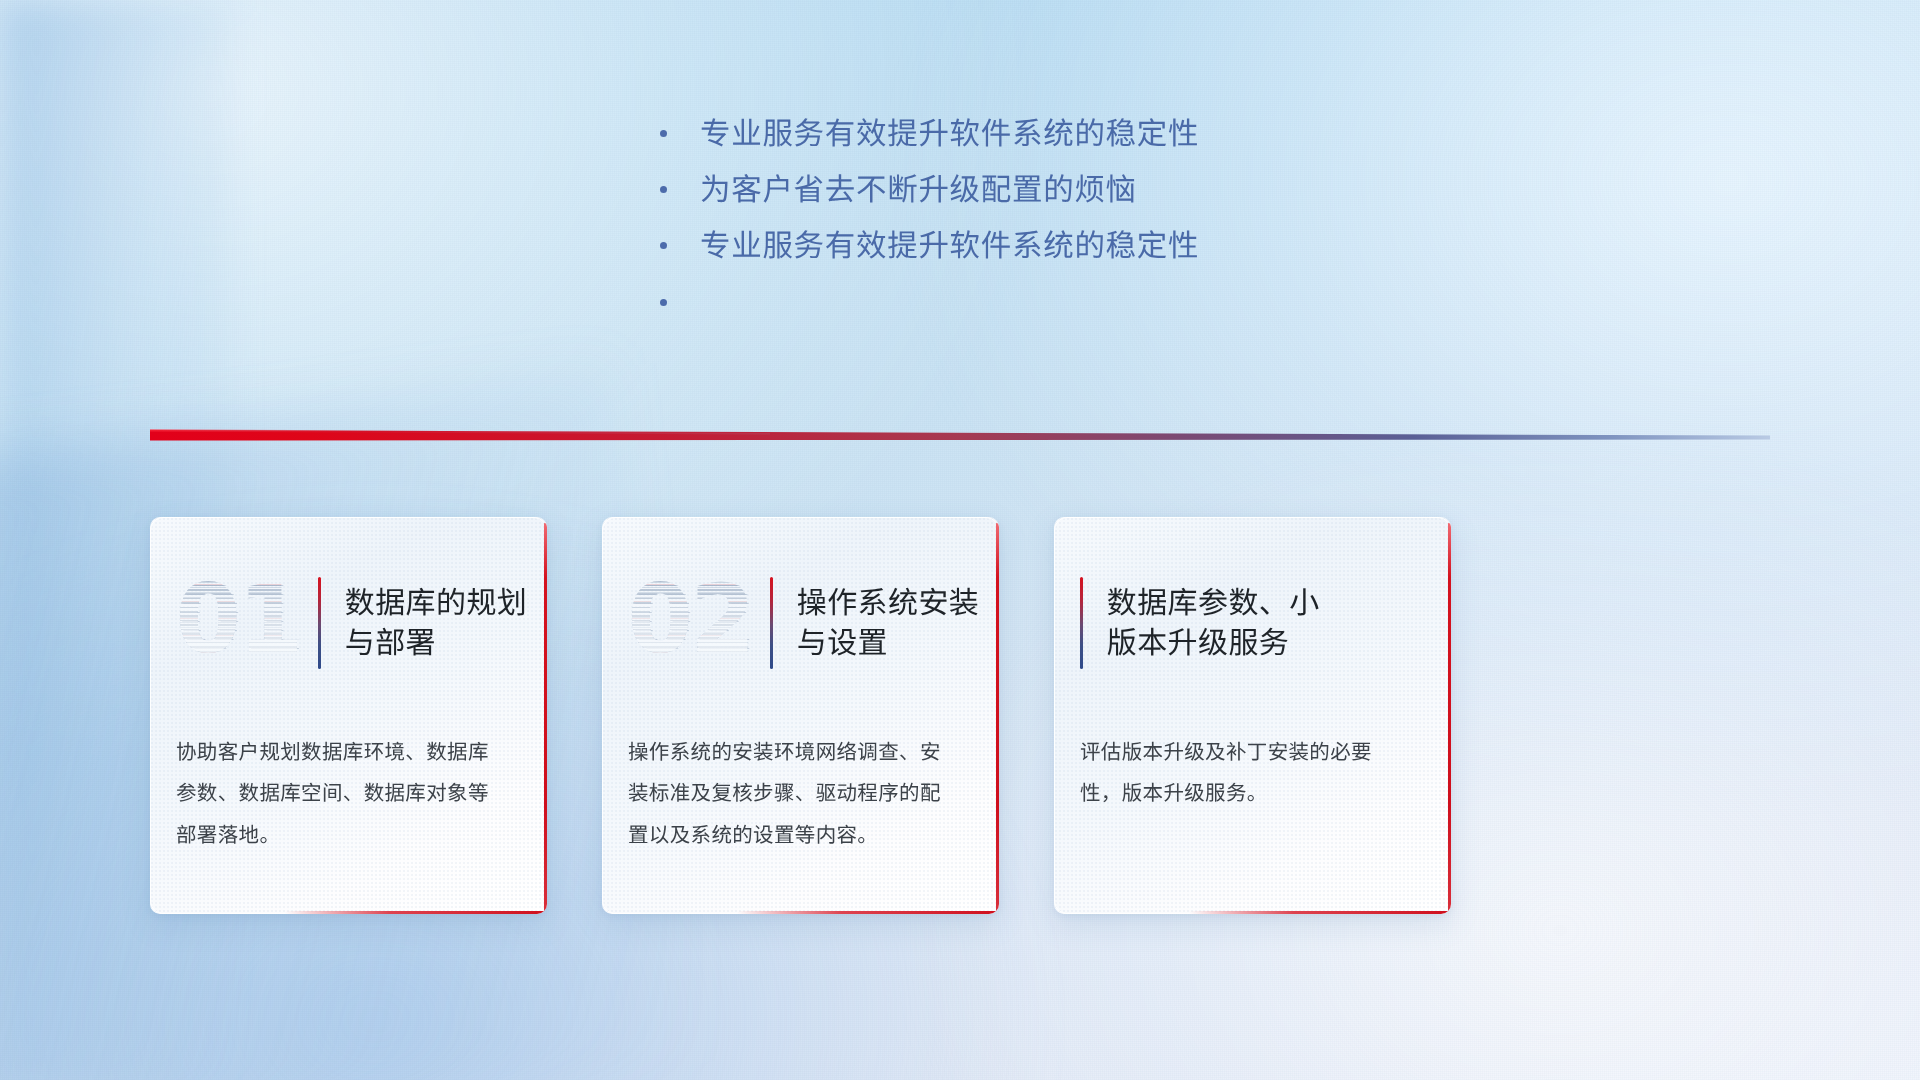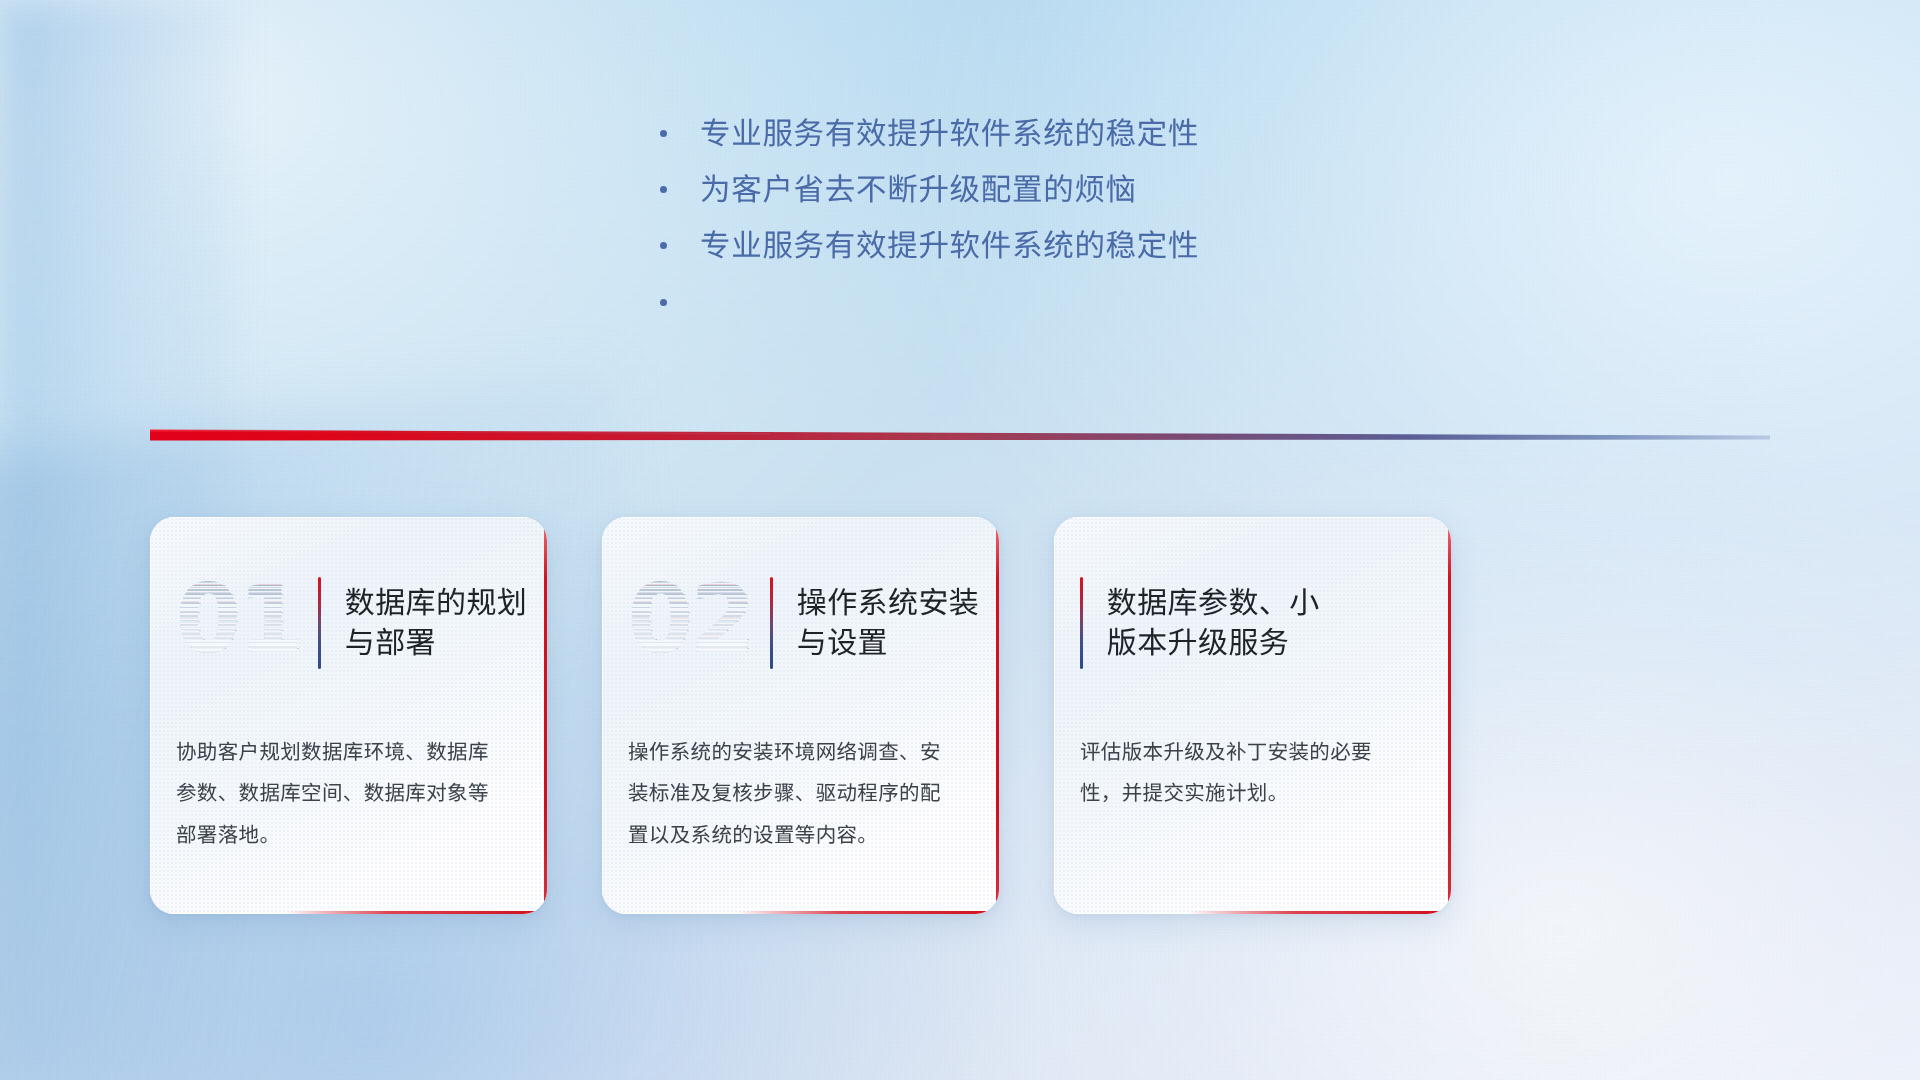--- a/index.html
+++ b/index.html
@@ -73,21 +73,21 @@
   
   .divider-wrap{position:absolute;left:150px;top:418px;width:1620px;height:40px;}
   .divider-wrap svg{display:block;width:100%;height:100%;}
 
   
   .cards{
     position:absolute;left:150px;top:517px;
     display:flex;gap:55px;
   }
   .card{
-    position:relative;width:397px;height:397px;border-radius:24px;
+    position:relative;width:397px;height:397px;border-radius:10px;
     background:linear-gradient(152deg,#f7fafd 0%,#eef4fa 26%,#f4f8fc 52%,#fdfdfe 78%,#ffffff 100%);
     box-shadow:0 10px 30px rgba(90,130,175,.16), 0 2px 7px rgba(90,130,175,.10);
     overflow:hidden;
   }
   
   .card-accent-r{
     position:absolute;right:0;top:6px;bottom:0;width:2.6px;
     background:linear-gradient(180deg,#f06a72 0%,#d4121f 14%,#cf0f1d 72%,#d9303c 100%);
     border-radius:0 12px 12px 0;
   }
@@ -292,18 +292,18 @@
       <div class="card-accent-b"></div>
 
       <div class="card-head">
         <div class="card-rule"></div>
         <div class="card-title">
           <div>数据库参数、小</div>
           <div>版本升级服务</div>
         </div>
       </div>
 
-      <div class="card-desc">评估版本升级及补丁安装的必要性，并提交实施计划。</div>
+      <div class="card-desc">评估版本升级及补丁安装的必要性，版本升级服务。</div>
     </div>
 
   </div>
 
 </div>
 
 </body></html>

